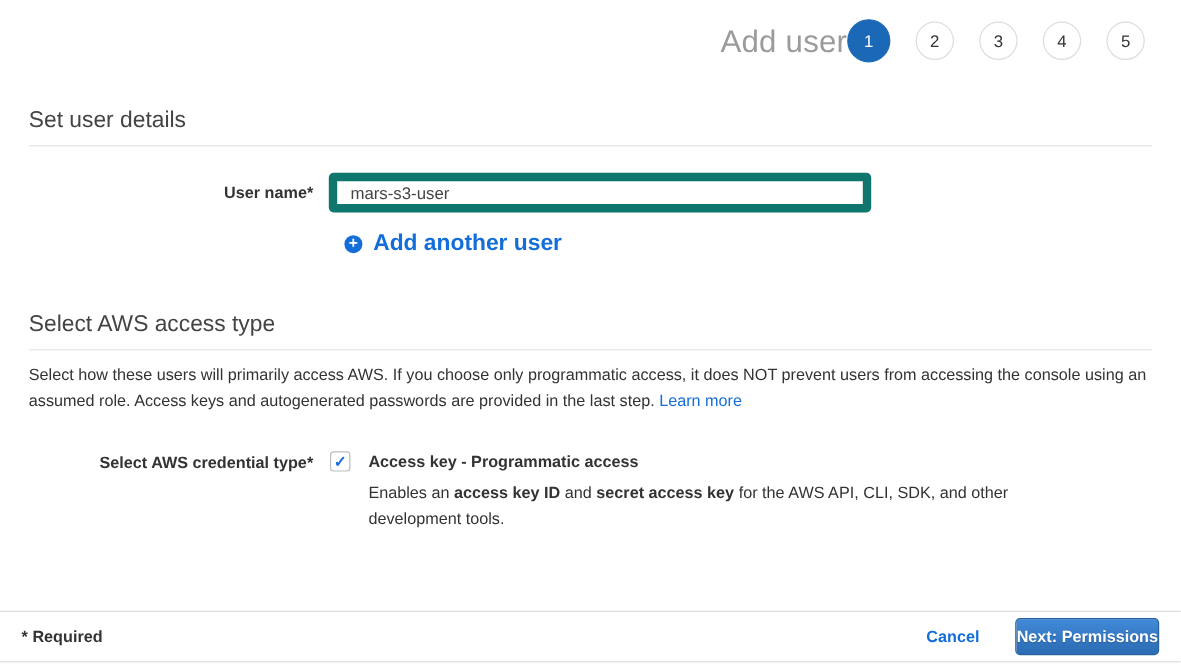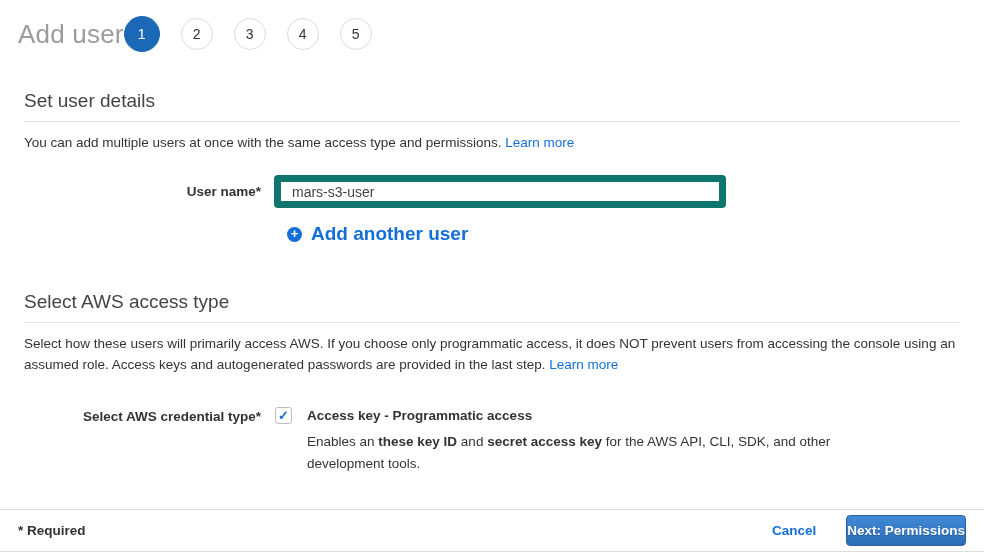--- a/index.html
+++ b/index.html
@@ -17,21 +17,21 @@
     height: 556px;
     display: flex;
     flex-direction: column;
     padding: 0;
   }
   .inner { padding: 0 24px; }
 
   
   .header {
     display: flex;
-    justify-content: flex-start;
+    justify-content: flex-end;
     align-items: center;
     padding: 16px 18px 0 18px;
   }
   .page-title {
     font-size: 26px;
     font-weight: 400;
     color: #9b9b9b;
     margin: 0;
     letter-spacing: 0.2px;
   }
@@ -167,23 +167,20 @@
       <span class="step-circle active">1</span>
       <span class="step-circle">2</span>
       <span class="step-circle">3</span>
       <span class="step-circle">4</span>
       <span class="step-circle">5</span>
     </div>
   </div>
 
   <div class="inner sec-user">
     <h2 class="section-title">Set user details</h2>
-    <p class="intro">
-      <span>You can add multiple users at once with the same access type and permissions. </span><a class="link">Learn more</a>
-    </p>
 
     <div class="form-row username-row">
       <div class="label-col">User name*</div>
       <input class="text-input" type="text" value="mars-s3-user" style="">
     </div>
 
     <div class="add-another-row">
       <span class="plus-icon">+</span>
       <a class="link add-another-link">Add another user</a>
     </div>
@@ -194,21 +191,21 @@
     <p class="intro">
       <span>Select how these users will primarily access AWS. If you choose only programmatic access, it does NOT prevent users from accessing the console using an assumed role. Access keys and autogenerated passwords are provided in the last step. </span><a class="link">Learn more</a>
     </p>
 
     <div class="cred-row">
       <div class="label-col cred">Select AWS credential type*</div>
       <span class="checkbox">✓</span>
       <div class="opt-body">
         <div class="opt-title">Access key - Programmatic access</div>
         <div class="opt-desc">
-          <span>Enables an </span><b>these key ID</b><span> and </span><b>secret access key</b><span> for the AWS API, CLI, SDK, and other development tools.</span>
+          <span>Enables an </span><b>access key ID</b><span> and </span><b>secret access key</b><span> for the AWS API, CLI, SDK, and other development tools.</span>
         </div>
       </div>
     </div>
 
   </div>
 
   <div class="footer">
     <span class="required-note">* Required</span>
     <div class="footer-actions">
       <a class="link cancel-link">Cancel</a>

